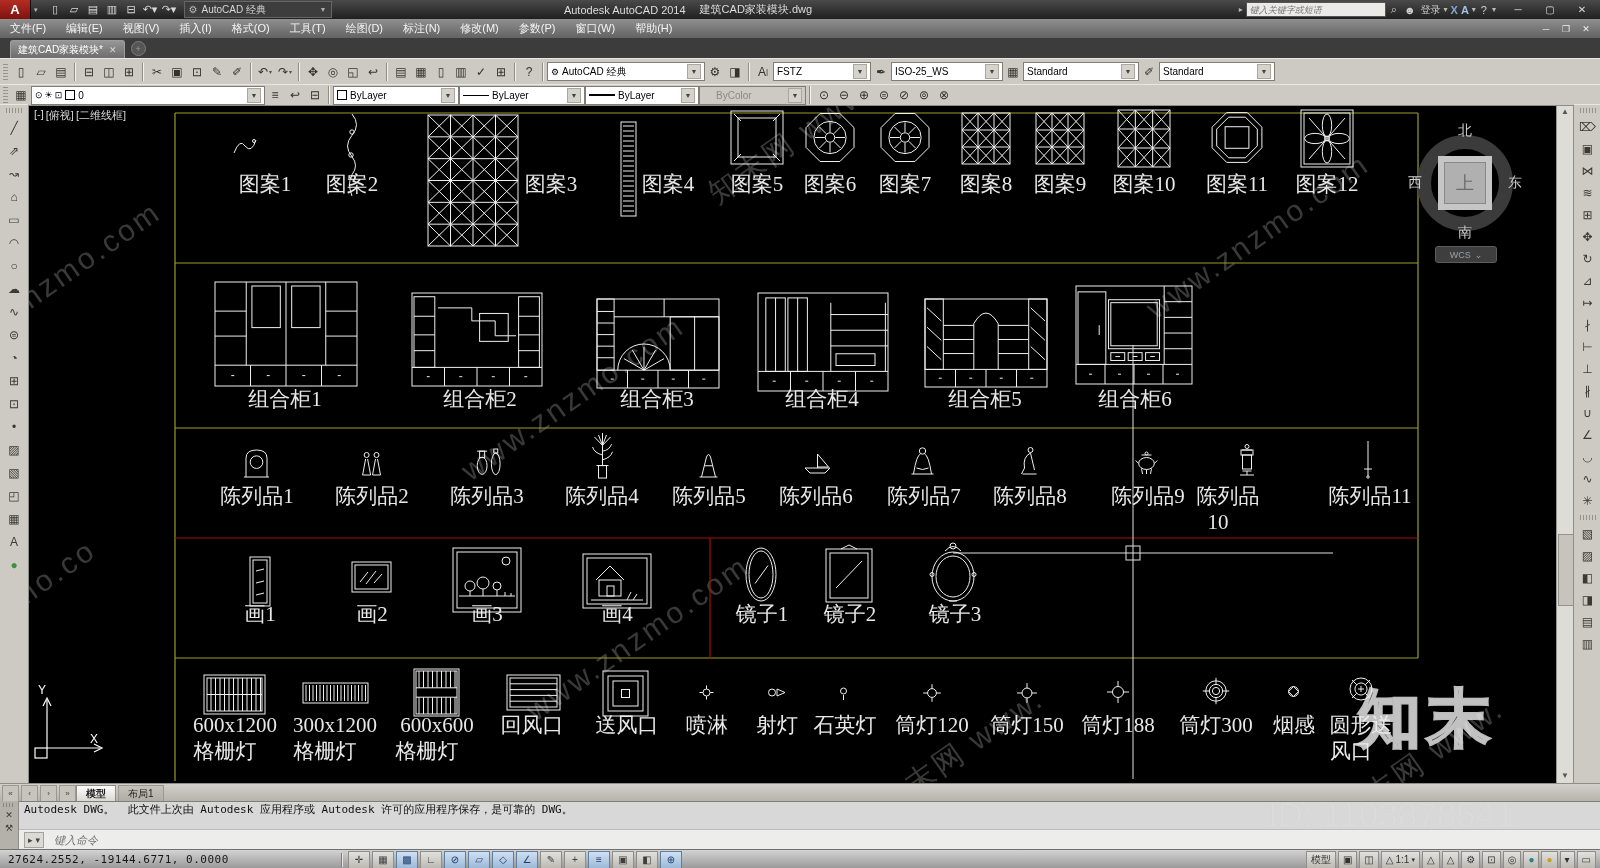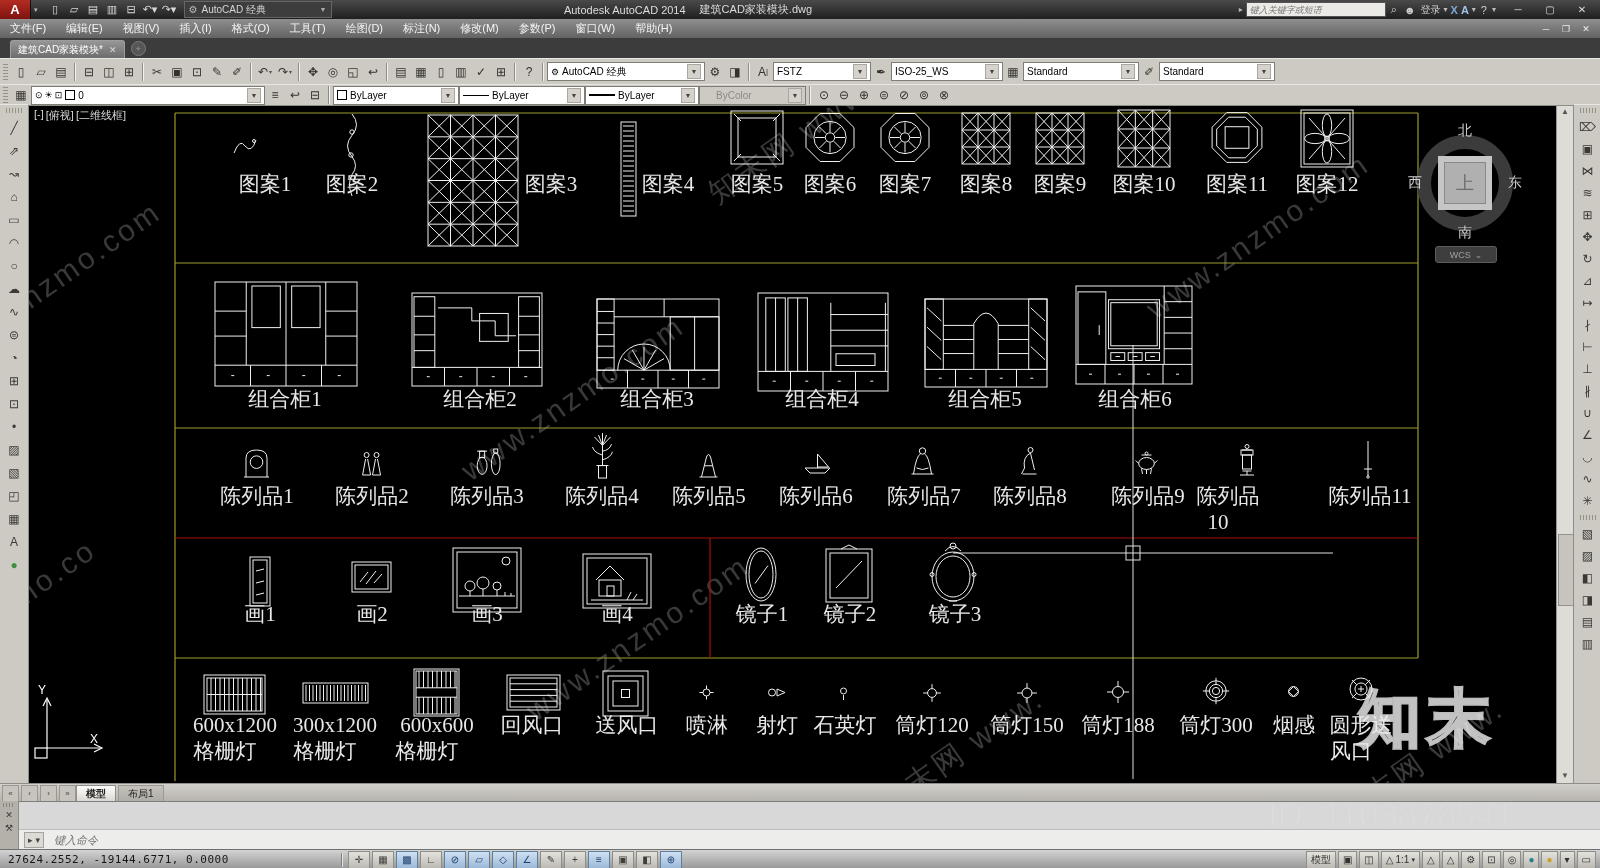--- a/index.html
+++ b/index.html
@@ -1139,20 +1139,21 @@
     <div class="mtab active">模型</div>
     <div class="mtab plain">布局1</div>
   </div>
   <div class="hscroll">
     <div class="hs-arrow" style="left:0">◀</div>
     <div class="hs-thumb"></div>
     <div class="hs-arrow" style="right:0">▶</div>
   </div>
 
   <div class="cmdpanel">
+    <div class="cmdline">Autodesk DWG。  此文件上次由 Autodesk 应用程序或 Autodesk 许可的应用程序保存，是可靠的 DWG。</div>
   </div>
   <div class="cmdstrip">
     <div class="g"></div>
     <span class="b">✕</span>
     <span class="b">⚒</span>
   </div>
 
   <div class="cmdinput">
     <div class="prompt-chip">
       <span>▸</span>

